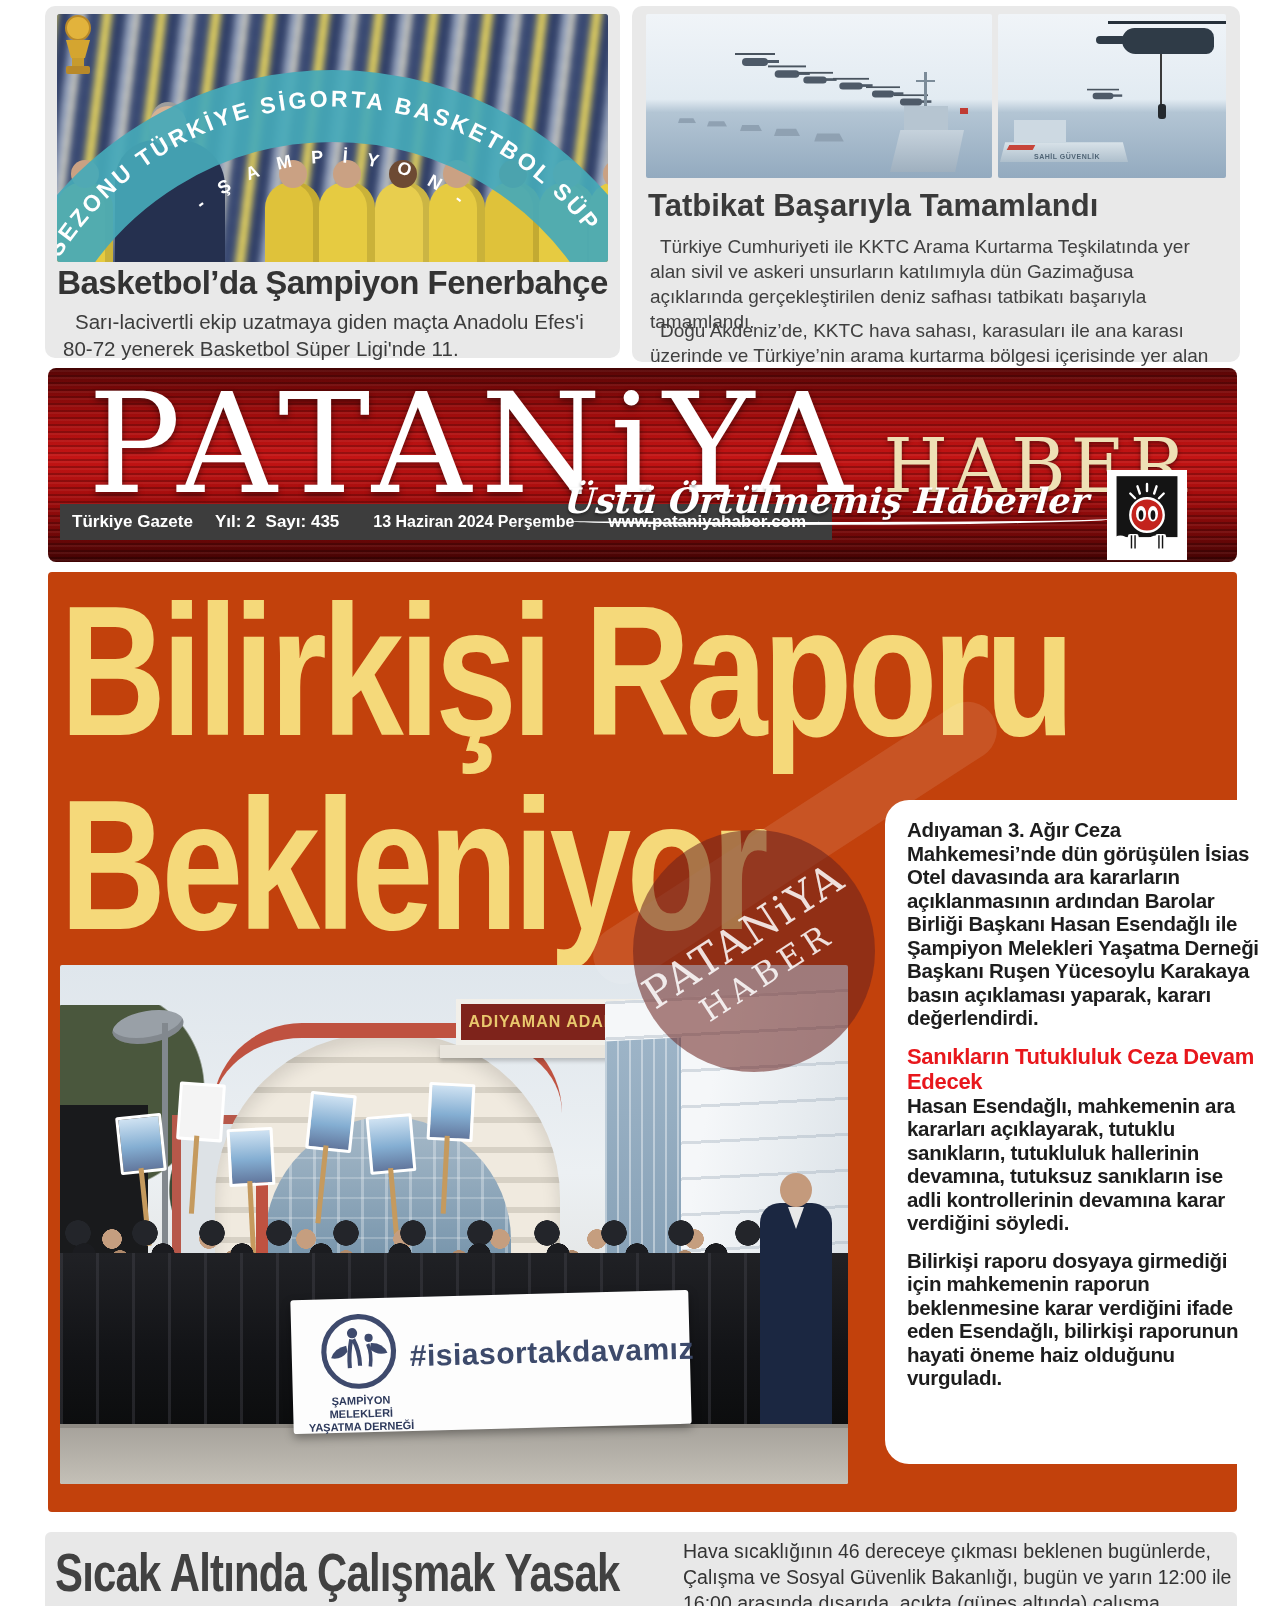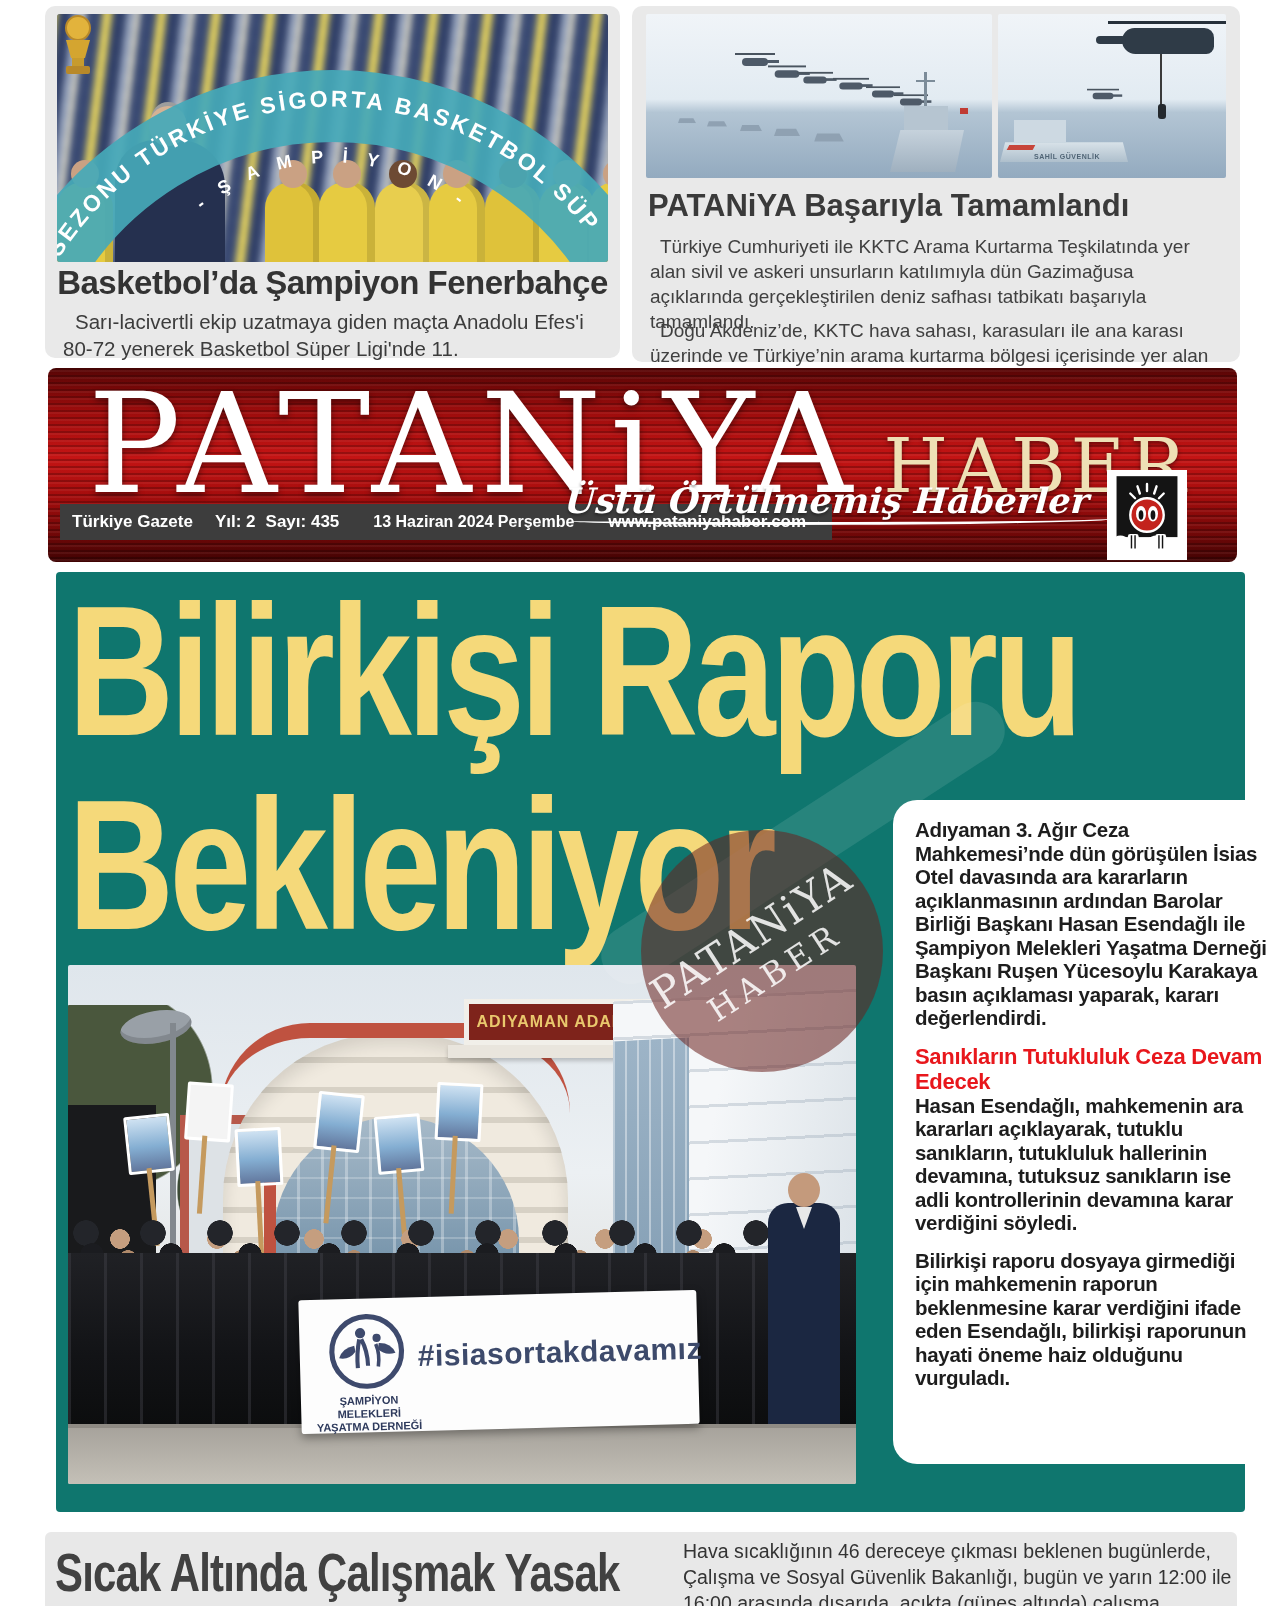--- a/index.html
+++ b/index.html
@@ -94,21 +94,21 @@
   #info-date{margin-right:34px;font-size:16px;} #info-site{margin-right:12px;}
   #cursor-ic{width:22px;height:22px;}
   #tagline{position:absolute;right:148px;top:112px;font-family:"DejaVu Serif","Liberation Serif",serif;
     font-style:italic;font-weight:bold;font-size:35px;color:#fff;transform:skewX(-4deg);
     text-shadow:0 2px 3px rgba(0,0,0,.4);}
   #tagline::after{content:'';position:absolute;left:4px;right:-28px;bottom:-4px;height:8px;
     border-bottom:3px solid #fff;border-radius:0 0 60% 40%;}
   #mast-logo{position:absolute;right:50px;top:102px;width:80px;height:90px;background:#fff;padding:2px;box-sizing:border-box;}
 
   
-  #lead{left:48px;top:572px;width:1189px;height:940px;background:#0f766e;border-radius:4px;margin-left:8px;}
+  #lead{left:48px;top:572px;width:1189px;height:940px;background:#c2410c;border-radius:4px;}
   .lead-line{position:absolute;left:12px;color:#f5d97a;font-weight:bold;font-size:186px;line-height:186px;
     letter-spacing:-6px;transform:scaleX(.79);transform-origin:0 0;white-space:nowrap;
     font-family:"Liberation Sans",sans-serif;}
   #lead-l1{top:6px;} #lead-l2{top:200px;}
 
   
   #photo-main{left:12px;top:393px;width:788px;height:519px;overflow:hidden;border-radius:2px;
     background:linear-gradient(180deg,#dfe6ec 0%,#ecf0f3 40%,#e4e6e6 60%);}
   .tree{position:absolute;background:radial-gradient(ellipse at 40% 40%, #4a573d 0 55%, transparent 56%);}
   #tree1{left:-30px;top:40px;width:200px;height:210px;}
@@ -250,21 +250,21 @@
     <div id="rope"></div>
     <div id="person"></div>
     <div class="heli" id="small-heli"></div>
     <div id="cg-ship">
       <div class="sup"></div>
         <div class="hull"></div>
         <div class="stripe"></div>
       <div class="label">SAHİL GÜVENLİK</div>
     </div>
   </div>
-  <h2 id="nv-headline">PATANiYA Başarıyla Tamamlandı</h2>
+  <h2 id="nv-headline">Tatbikat Başarıyla Tamamlandı</h2>
   <p class="nv-p" id="nv-p1">Türkiye Cumhuriyeti ile KKTC Arama Kurtarma Teşkilatında yer alan sivil ve askeri unsurların katılımıyla dün Gazimağusa açıklarında gerçekleştirilen deniz safhası tatbikatı başarıyla tamamlandı.</p>
   <p class="nv-p" id="nv-p2">Doğu Akdeniz’de, KKTC hava sahası, karasuları ile ana karası üzerinde ve Türkiye’nin arama kurtarma bölgesi içerisinde yer alan uluslararası sularda gerçekleşen tatbikat, üç farklı senaryoya istinaden icra edildi.</p>
 </div>
 
 <div class="abs" id="masthead">
   <div id="mast-row">
     <span id="mast-title">PATANiYA</span>
     <span id="mast-suffix">HABER</span>
   </div>
   <div id="info-bar">

